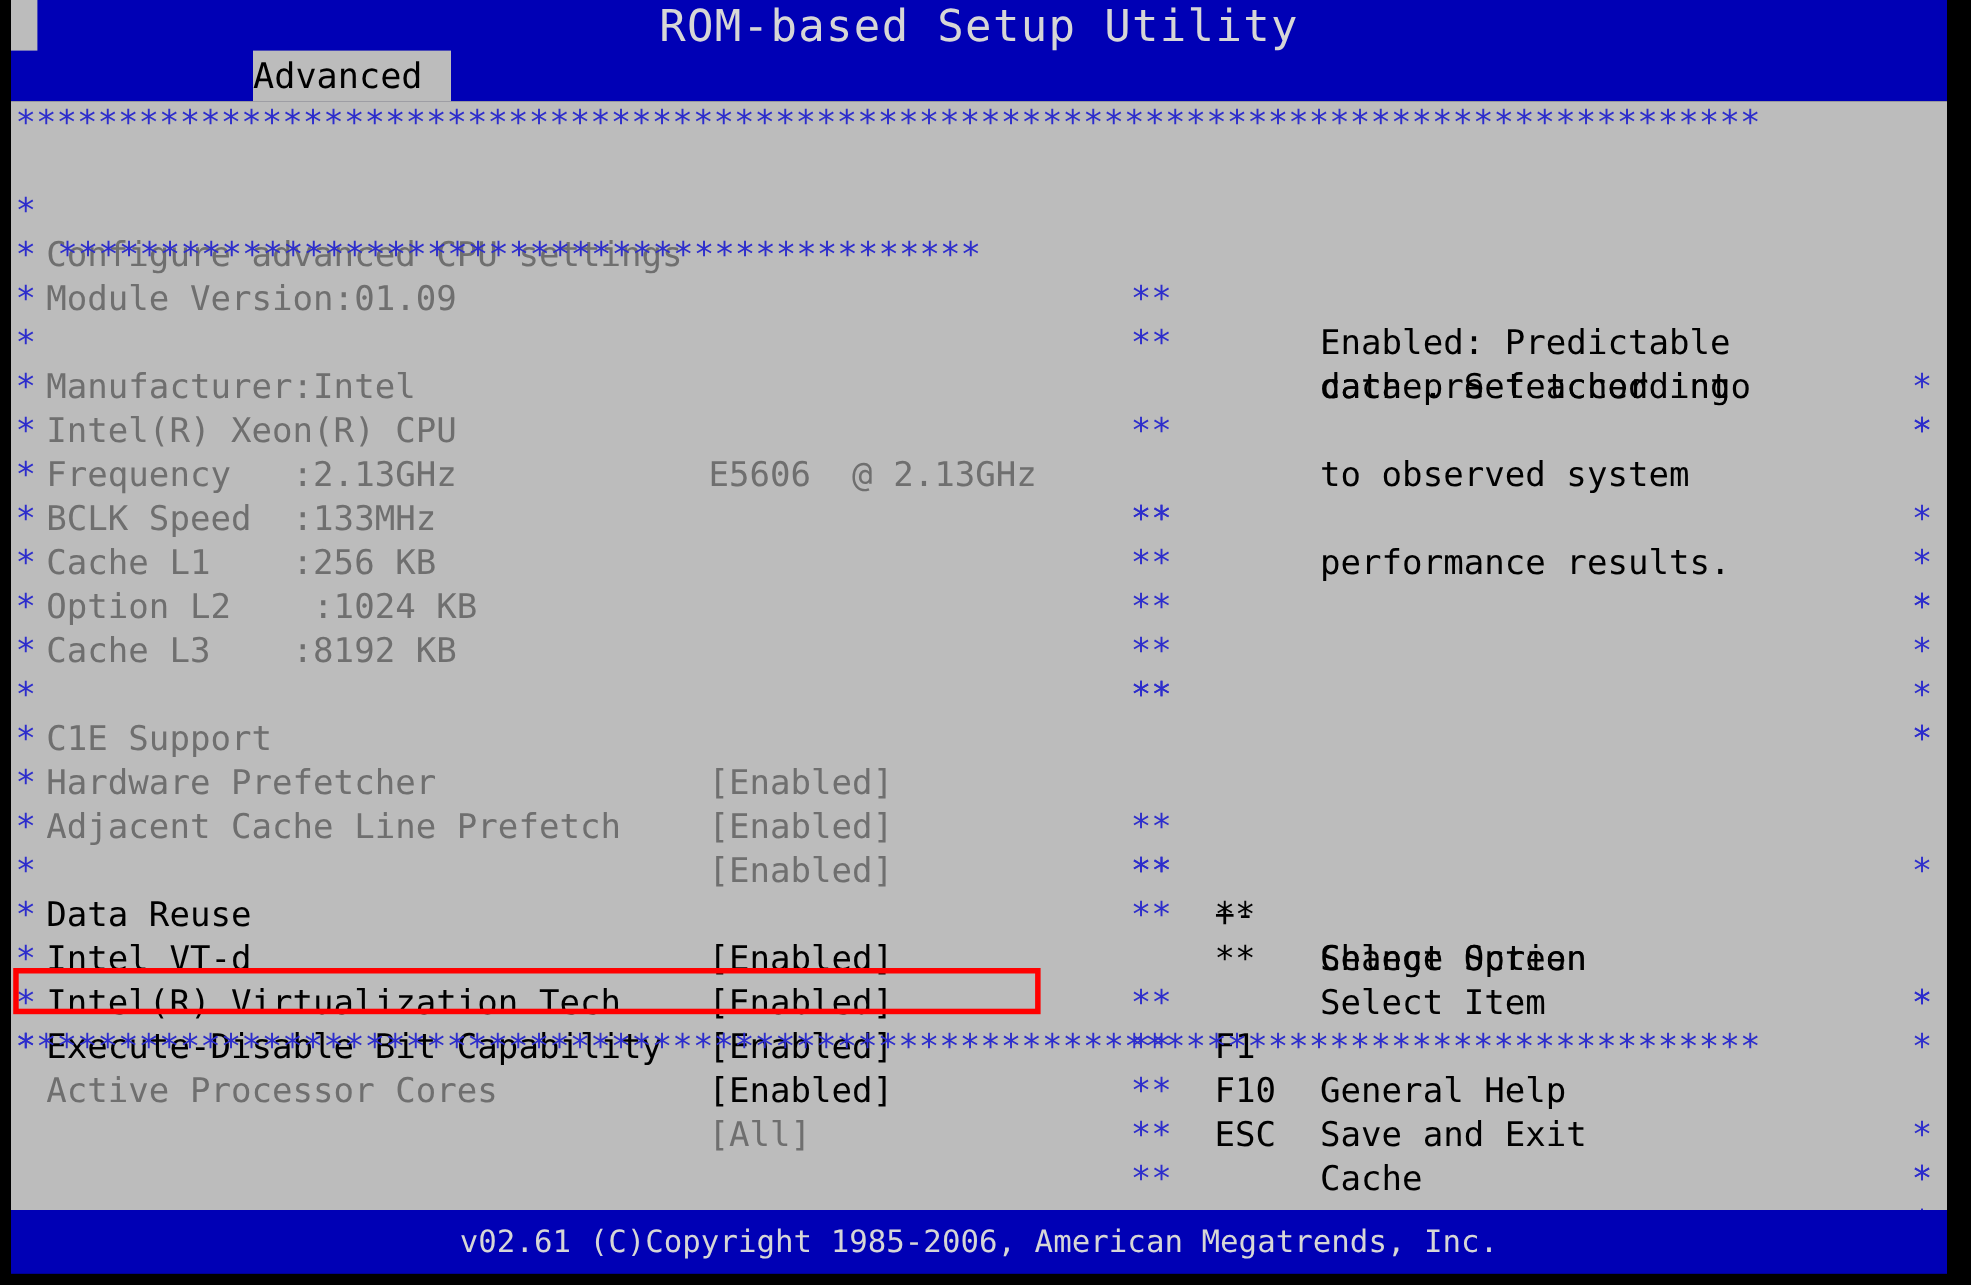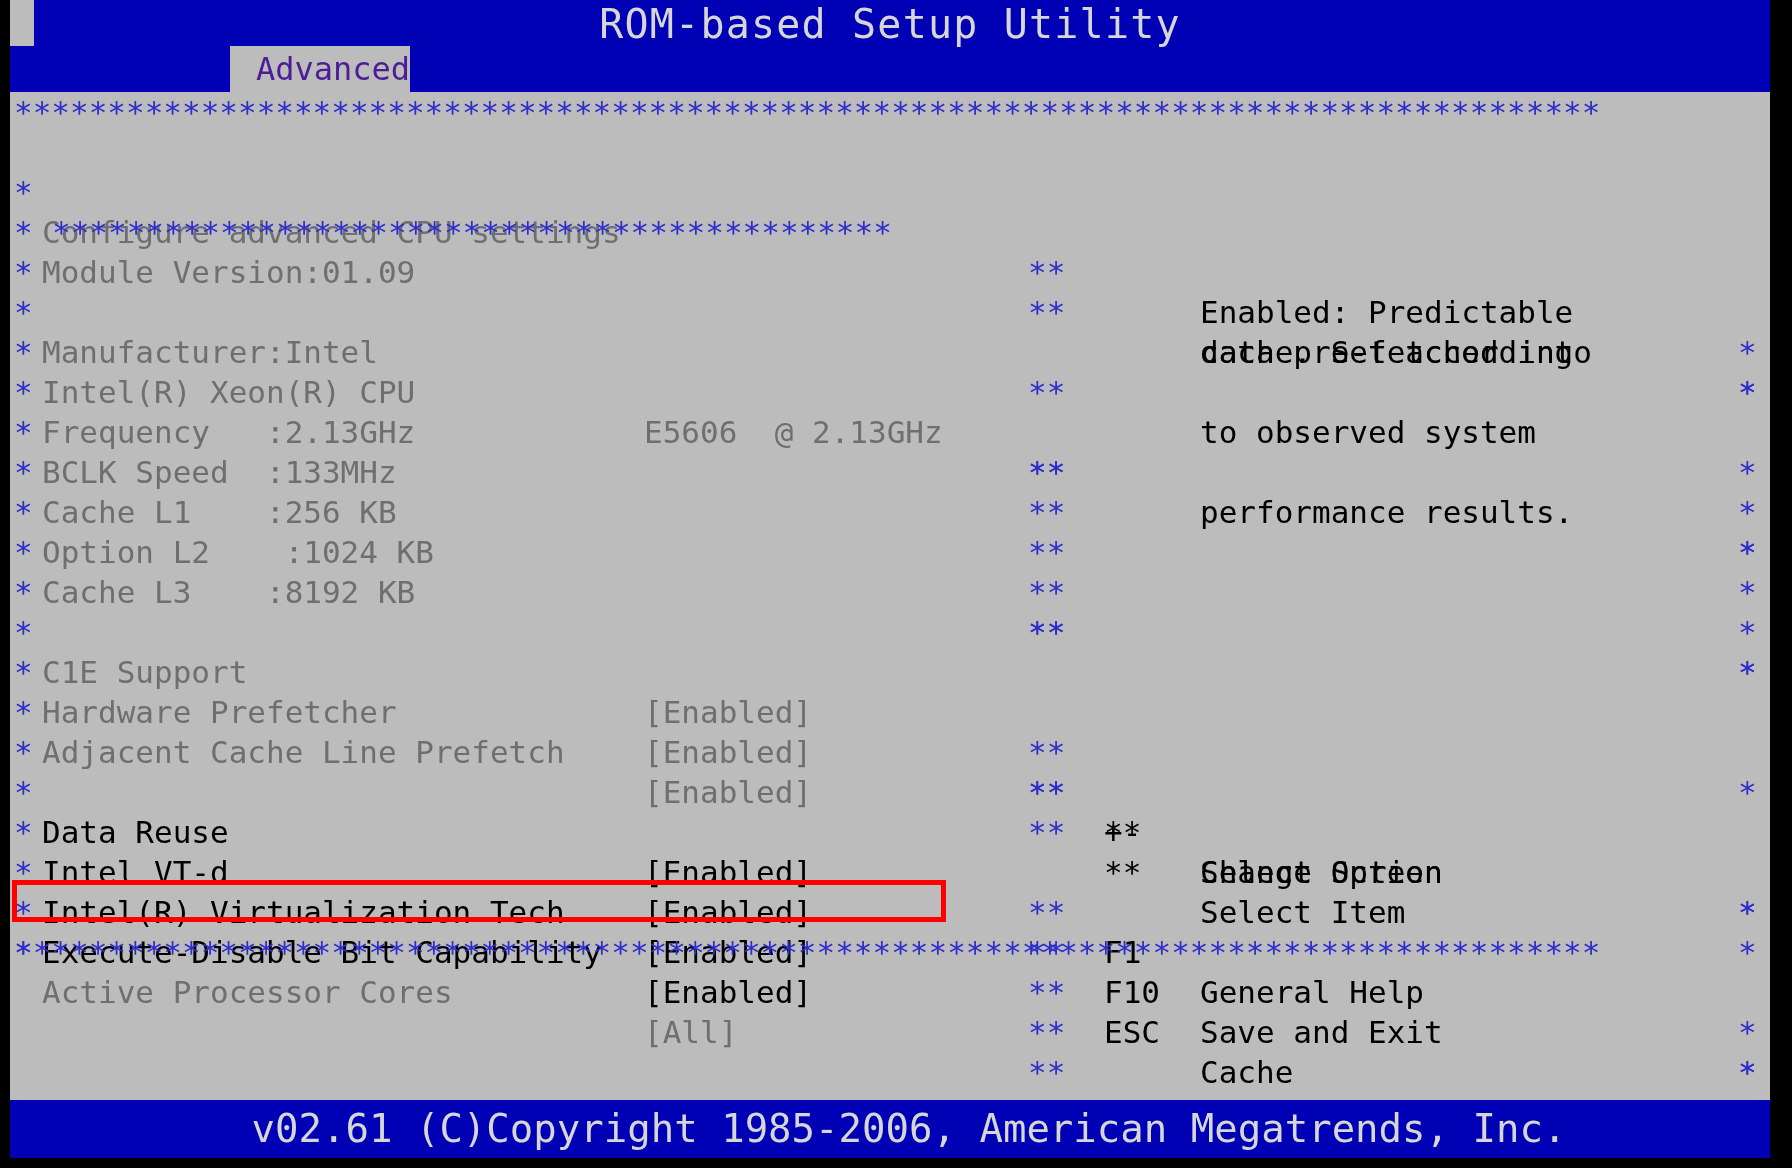--- a/index.html
+++ b/index.html
@@ -46,24 +46,24 @@
     font-size: 40px;
     line-height: 40px;
     letter-spacing: 1.2px;
     white-space: pre;
   }
   #tab-advanced {
     position: absolute;
     left: 220px; top: 46px;
     width: 180px; height: 46px;
     background: #bcbcbc;
-    color: #4c1d95;
+    color: #000000;
     font-size: 32px;
     line-height: 46px;
-    text-align: right;
+    text-align: left;
     white-space: pre;
   }
 
   
   #body-panel {
     position: absolute;
     left: 10px; top: 92px;
     width: 1760px; height: 1008px;
     background: #bcbcbc;
   }
@@ -133,24 +133,23 @@
     left: 10px; top: 1100px;
     width: 1760px; height: 58px;
     background: #0000b5;
   }
   #footer-text {
     position: absolute;
     left: 0; top: 8px;
     width: 1760px;
     text-align: center;
     color: #d6d6d6;
-    font-size: 39px;
+    font-size: 28px;
     line-height: 42px;
     white-space: pre;
-    padding-left: 19px;
   }
 </style>
 </head>
 <body>
 
 <div id="screen">
 
   <div id="titlebar">
     <div id="cursor-block"></div>
     <div id="title-text">ROM-based Setup Utility</div>

